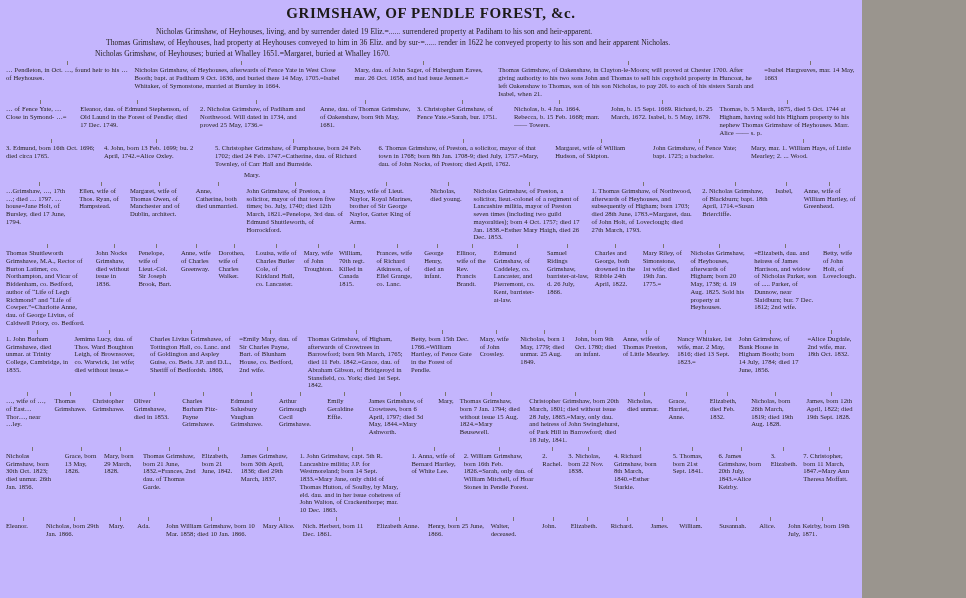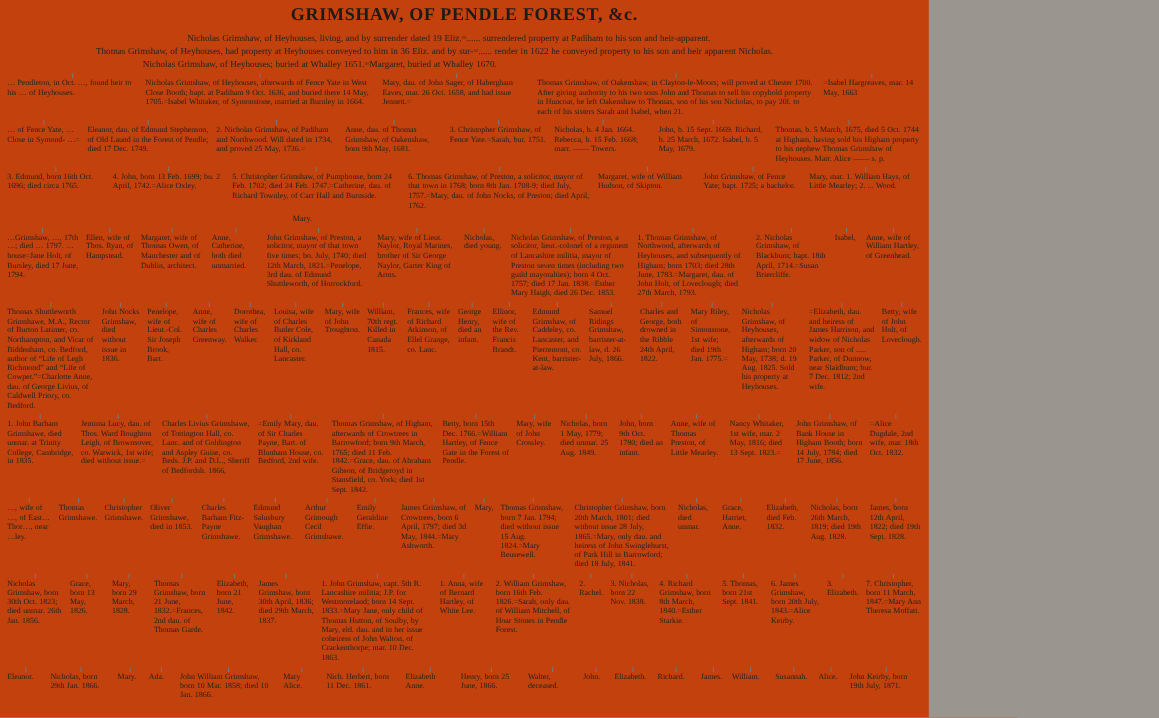--- a/index.html
+++ b/index.html
@@ -1,38 +1,38 @@
 <!DOCTYPE html>
 <html><head>
 <meta charset="utf-8">
 <style>
   html,body{margin:0;padding:0;background:#9a958e;}
   .page{
-    position:relative;width:774px;height:598px;box-sizing:border-box;
-    background:#c2410c;color:#26231f;overflow:hidden;padding:3px 6px 2px;
+    position:relative;width:862px;height:598px;box-sizing:border-box;
+    background:#c4b5fd;color:#26231f;overflow:hidden;padding:3px 6px 2px;
     font-family:"Liberation Serif","DejaVu Serif",serif;
   }
   .page-title{
     font-size:15px;font-weight:700;text-align:center;letter-spacing:.6px;
     margin:2px 0 5px;color:#1d1b18;
   }
   .tree{width:100%;}
   .row{display:flex;gap:6px;align-items:flex-start;margin:3px 0;}
   .row .entry{
     flex:1 1 0;font-size:6.6px;line-height:1.18;text-align:left;
     color:#26231f;word-spacing:.3px;
   }
   .row.gen .entry::before{
     content:"";display:block;width:1px;height:4px;background:#7a746c;margin:0 auto 1px;
   }
   .row.para-a,.row.para-b,.row.para-c,.row.tiny{display:block;margin:2px 0;}
   .para-a .entry,.para-b .entry,.para-c .entry{font-size:7.6px;line-height:1.2;display:block;}
   .para-a .entry{margin-left:150px;max-width:470px;}
-  .para-b .entry{margin-left:74px;max-width:580px;}
-  .para-c .entry{margin-left:113px;max-width:470px;}
+  .para-b .entry{margin-left:100px;max-width:580px;}
+  .para-c .entry{margin-left:89px;max-width:470px;}
   .tiny .entry{display:block;margin-left:238px;font-size:6.8px;}
 </style>
 </head>
 <body>
 
 <div class="page">
   <h1 class="page-title">GRIMSHAW, OF PENDLE FOREST, &amp;c.</h1>
   <div class="tree" id="tree">
       <div class="row para-a">
         <div class="entry" style="flex-grow: 12;">Nicholas Grimshaw, of Heyhouses, living, and by surrender dated 19 Eliz.=...... surrendered property at Padiham to his son and heir-apparent.</div>

